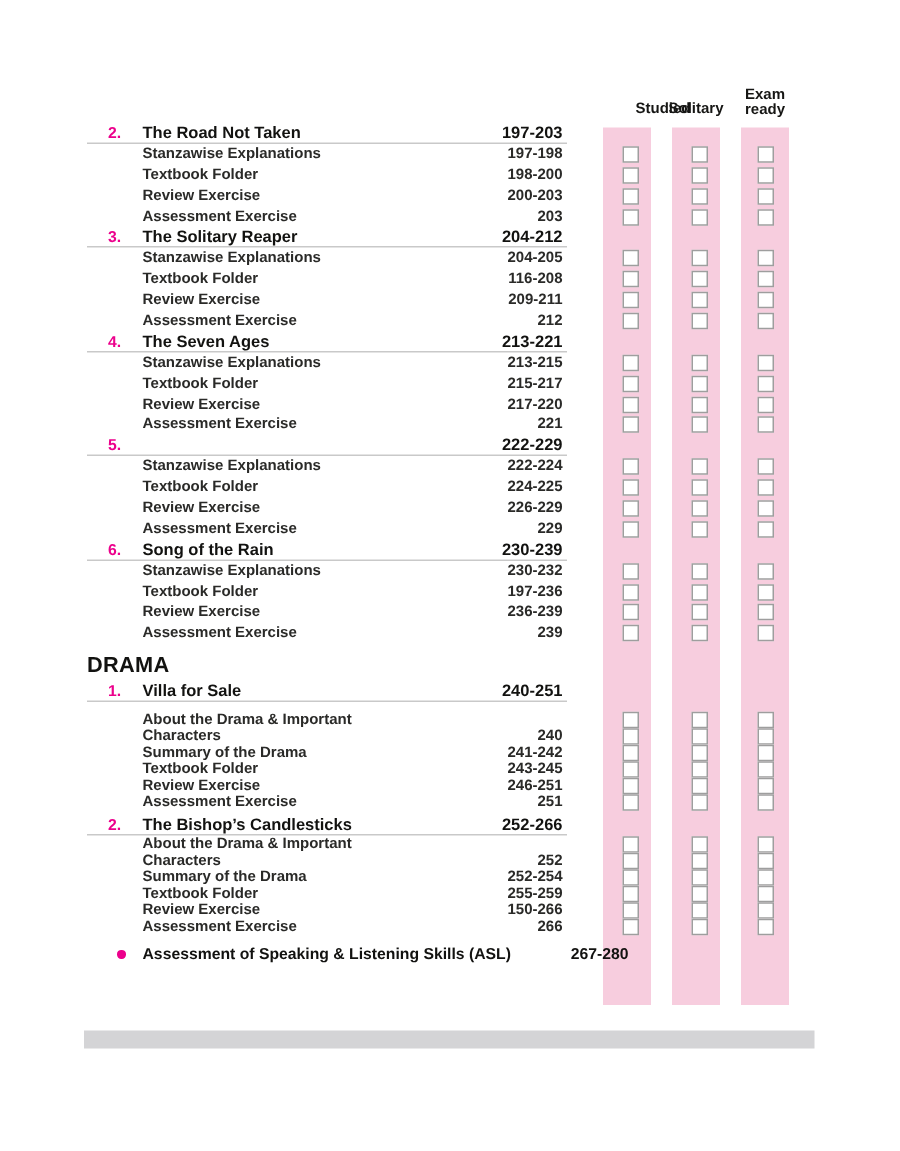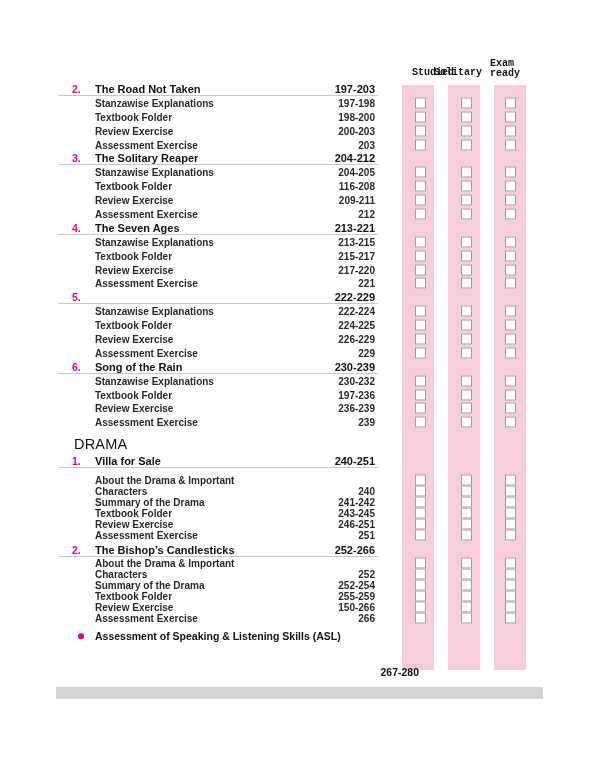--- a/index.html
+++ b/index.html
@@ -7,21 +7,21 @@
     --underline:#c9c9c9; --bottom-bar:#d4d4d6; --text:#1f1f1d;
   }
   html,body{margin:0;padding:0;background:#fff;}
   body{width:600px;height:767px;font-family:"Liberation Sans",sans-serif;color:var(--text);}
   .page{position:relative;width:600px;height:767px;overflow:hidden;background:#fff;}
 
   
   .band{position:absolute;top:85px;width:32px;height:585px;background:var(--band);}
   .band-1{left:402px;}.band-2{left:448px;}.band-3{left:494px;}
   .colhead{position:absolute;font-weight:bold;font-size:10px;line-height:9.5px;
-           color:#161614;text-align:left;font-family:Liberation Mono, monospace;}
+           color:#161614;text-align:center;}
   .colhead-1{left:412px;top:68px;width:60px;}
   .colhead-2{left:434px;top:68px;width:60px;}
   .colhead-3{left:490px;top:59px;width:40px;}
 
   
   #toc{position:absolute;left:0;top:82px;width:600px;}
   .row{position:relative;width:600px;}
   .title-row{height:13.9px;}
   .item-row{height:13.9px;font-weight:bold;}
   .drama-title{height:14px;margin-top:3px;}
@@ -30,29 +30,29 @@
   .num{position:absolute;left:72px;top:50%;transform:translateY(-50%);
        color:var(--accent);font-weight:bold;font-size:10.5px;}
   .lbl{position:absolute;left:95px;top:50%;transform:translateY(-50%);
        font-size:10px;color:#2a2a28;white-space:nowrap;}
   .lbl.title{font-weight:bold;font-size:11px;color:#121210;}
   .pg{position:absolute;right:225px;top:50%;transform:translateY(-50%);
       font-size:10px;color:#2a2a28;white-space:nowrap;}
   .pg.title{font-weight:bold;font-size:11px;color:#121210;}
   .rule{position:absolute;left:58px;right:222px;bottom:0;border-bottom:1px solid var(--underline);}
 
-  .drama-head{height:14px;margin-top:8px;padding-left:74px;line-height:14px;
-              font-size:14.5px;font-weight:normal;color:#121210;letter-spacing:.2px;}
+  .drama-head{height:14px;margin-top:8px;padding-left:58px;line-height:14px;
+              font-size:14.5px;font-weight:bold;color:#121210;letter-spacing:.2px;}
 
   .bullet-row{height:13.5px;margin-top:6px;padding-left:44px;}
   .bullet-2{margin-top:1.5px;}
   .bullet-dot{position:absolute;left:78px;top:50%;transform:translateY(-50%);
               width:5.5px;height:5.5px;border-radius:50%;background:var(--accent);}
   .lbl.btxt{font-weight:bold;font-size:10.5px;color:#121210;}
-  .pg.btxt{font-weight:bold;font-size:10.5px;color:#121210;margin-top:36px;}
+  .pg.btxt{font-weight:bold;font-size:10.5px;color:#121210;}
 
   
   .cb{position:absolute;top:50%;transform:translateY(-50%);box-sizing:border-box;
       width:11px;height:11px;background:#fff;border:1px solid var(--checkbox-border);}
   .cb0{left:415px;}.cb1{left:461px;}.cb2{left:505px;}
 
   .bottom-bar{position:absolute;left:56px;top:687px;width:487px;height:12px;
               background:var(--bottom-bar);}
 </style>
 </head>

